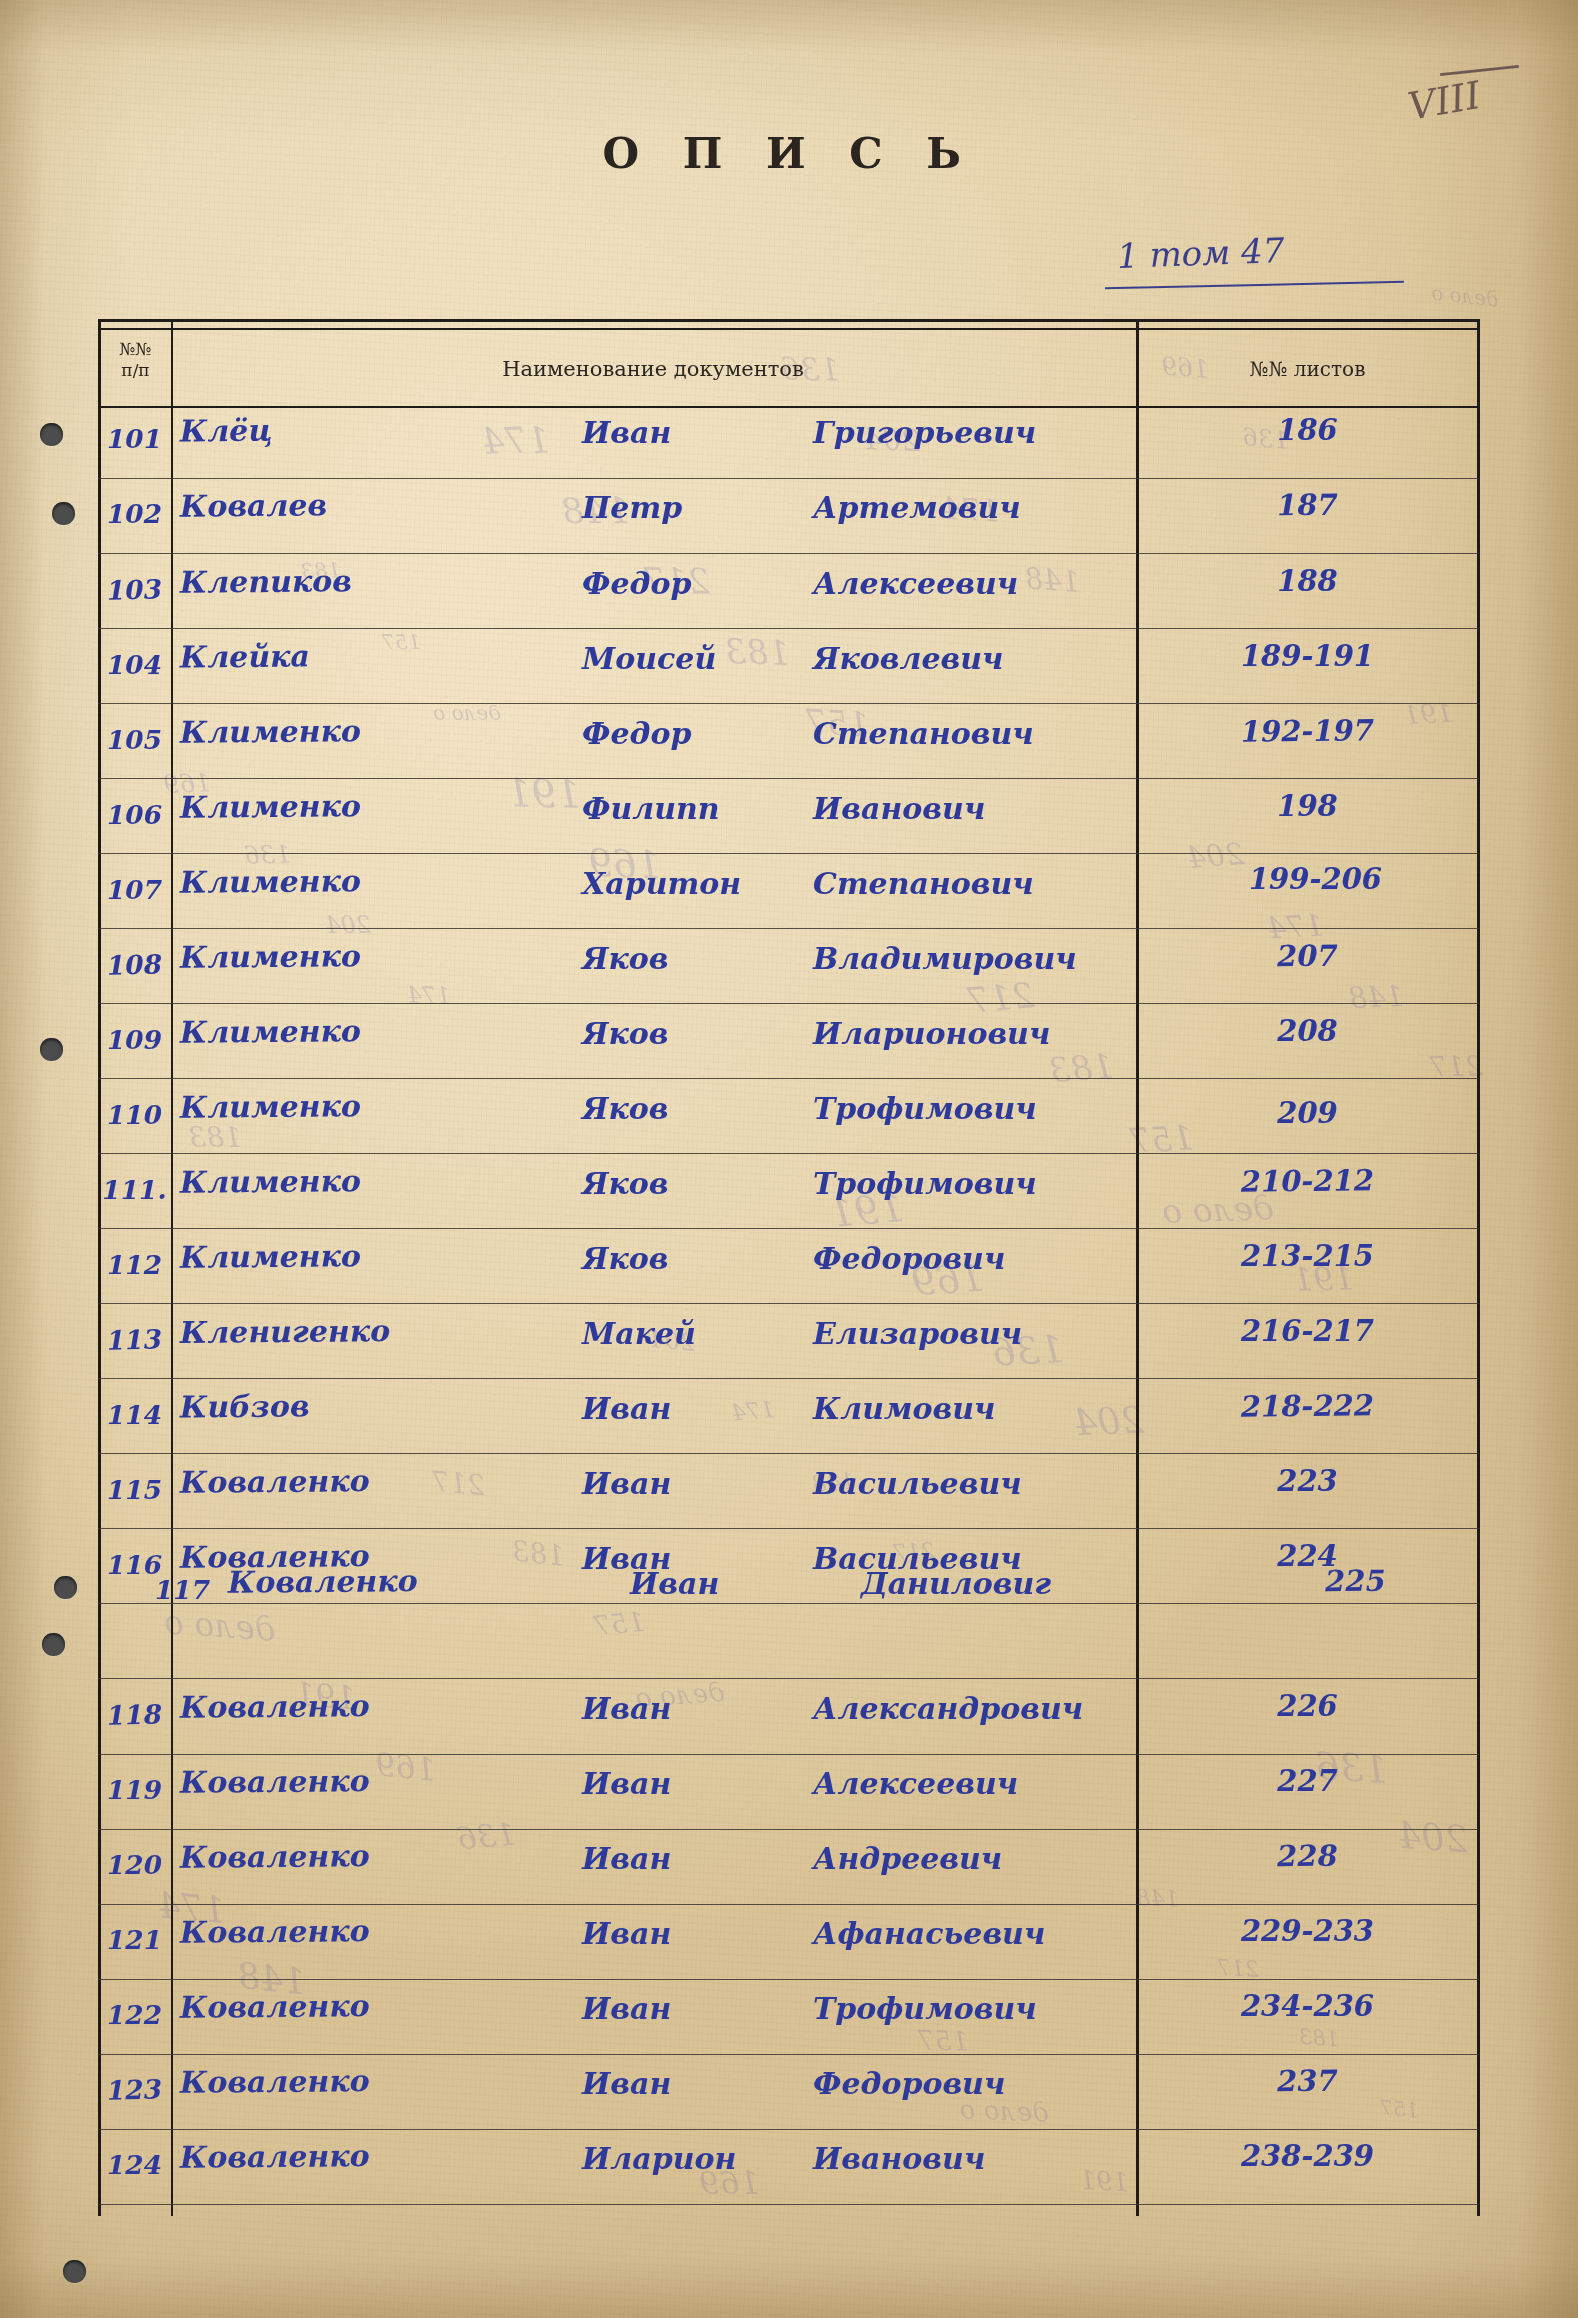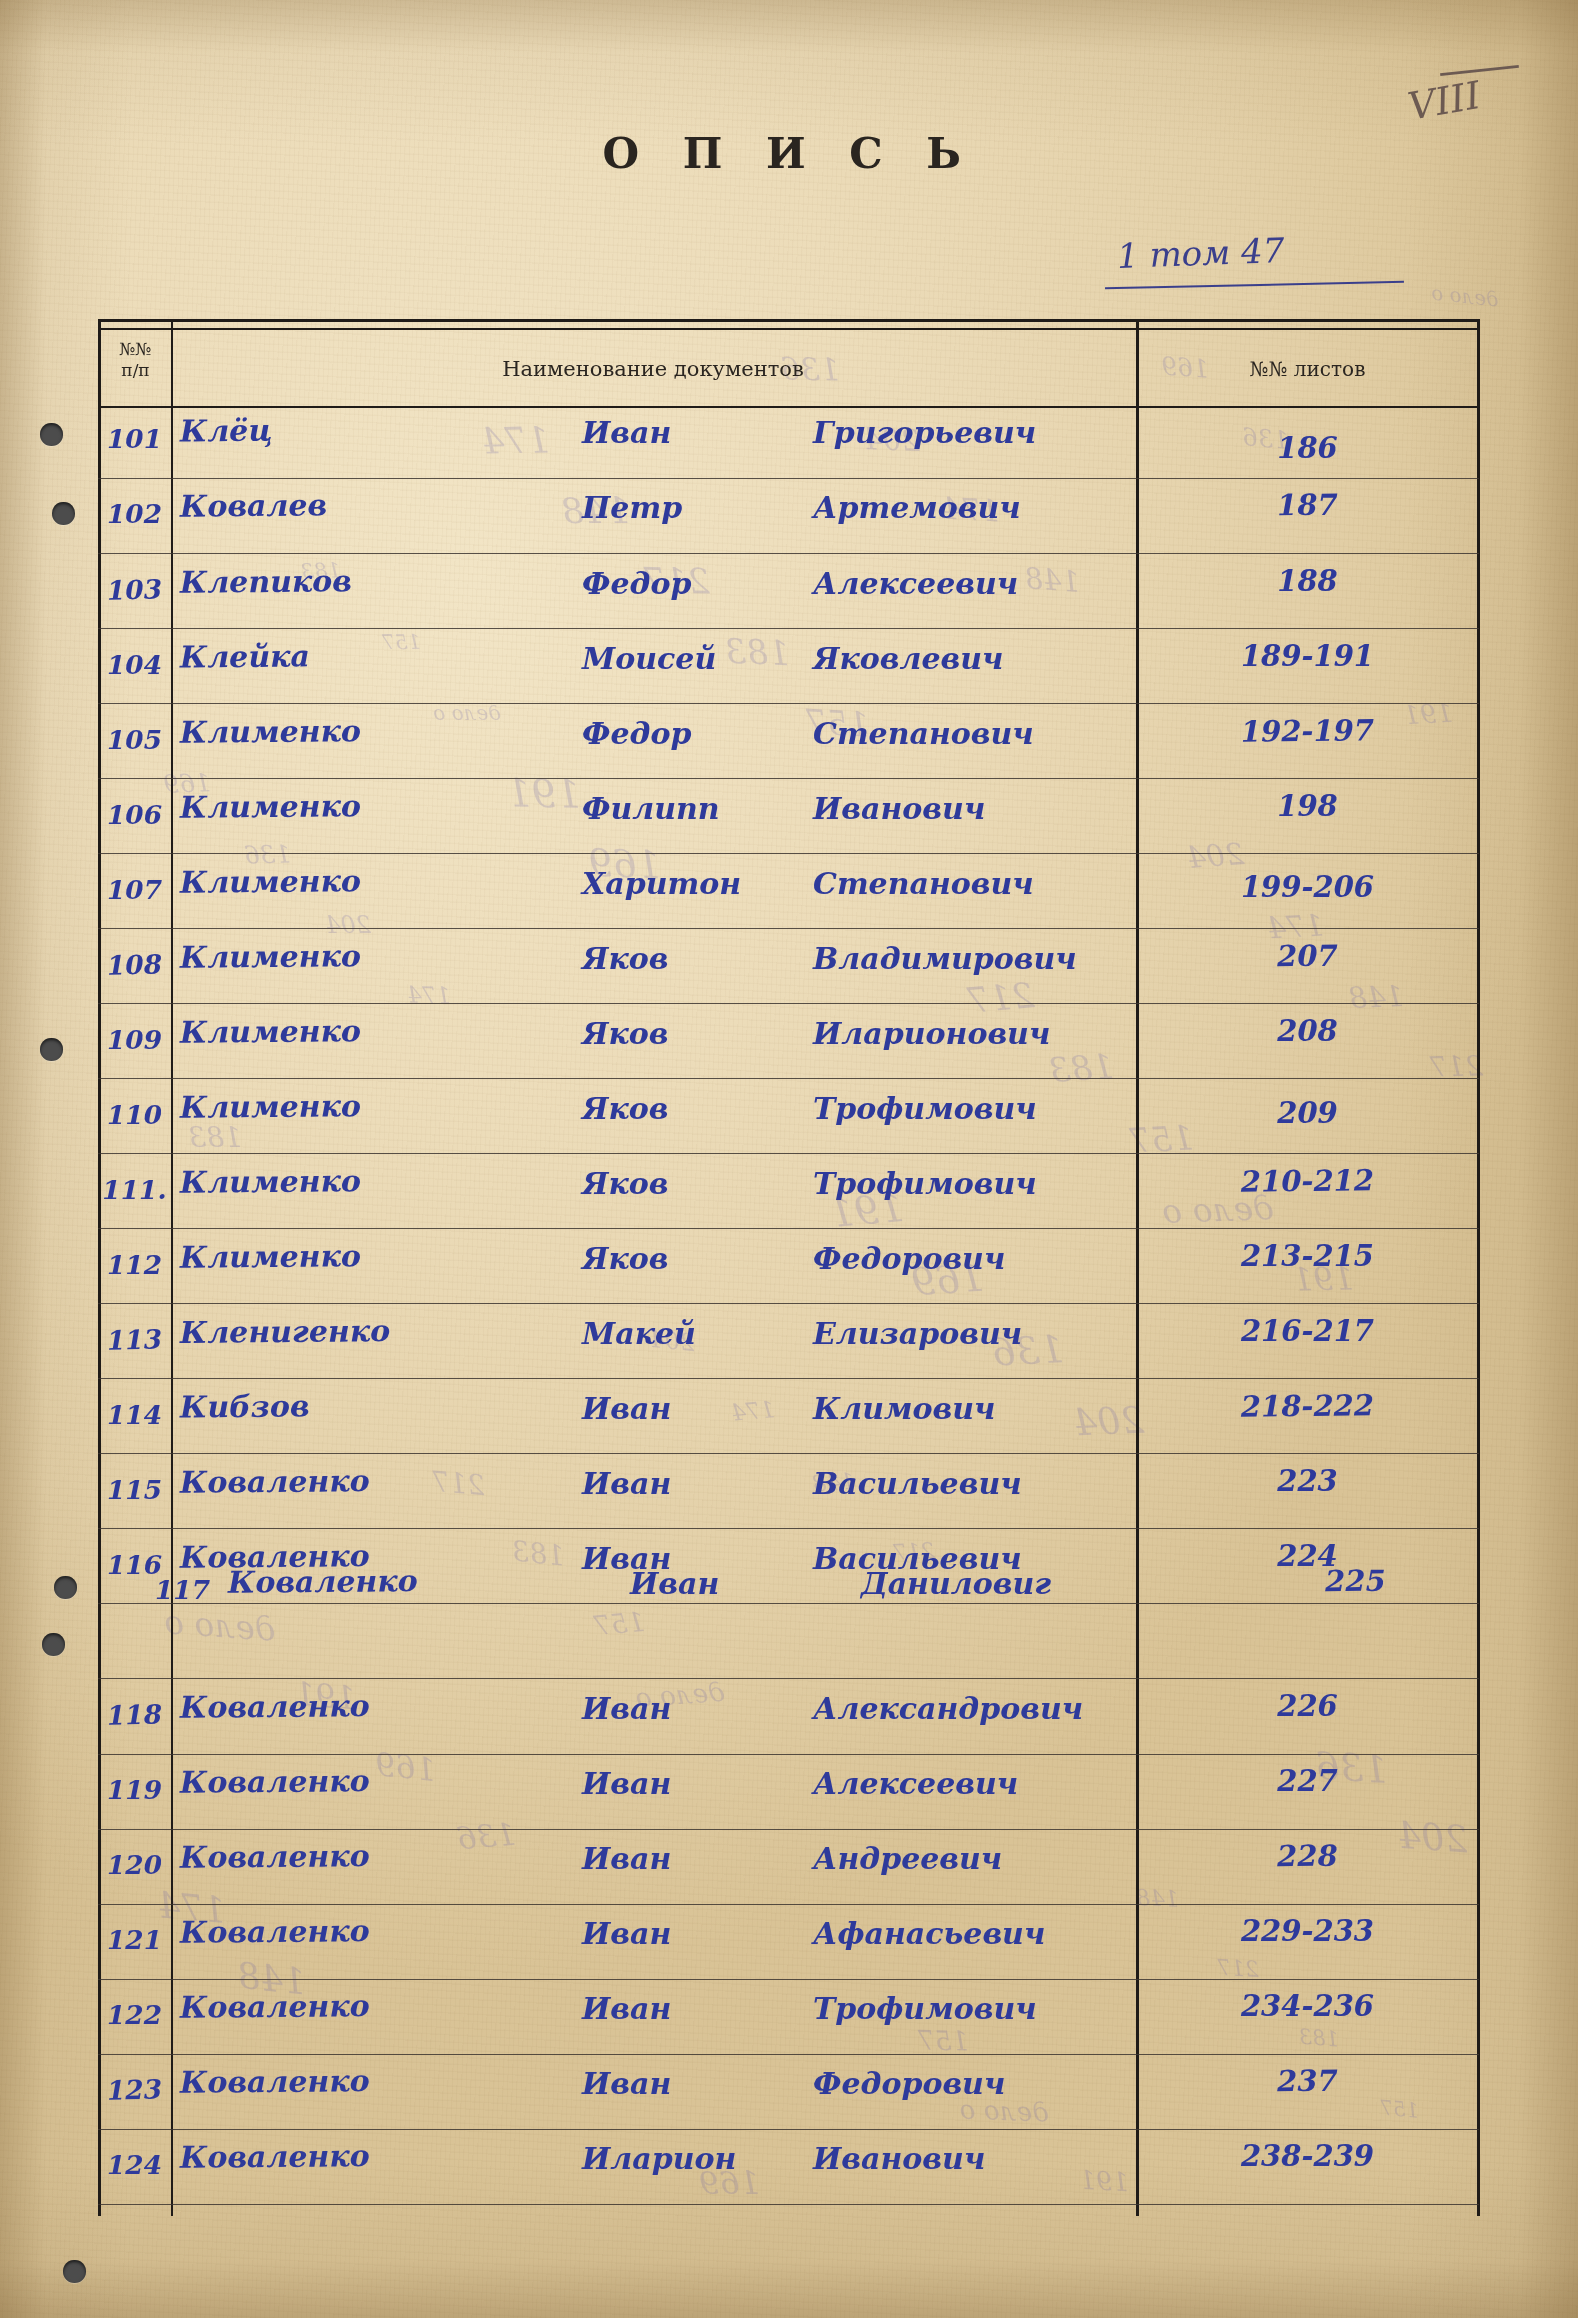--- a/index.html
+++ b/index.html
@@ -294,21 +294,21 @@
     </div>
     <div class="th th-name">Наименование документов</div>
     <div class="th th-sheets">№№ листов</div>
 
     <div id="rows">
         <div class="row" style="top:408px;">
           <div class="cell c-num" style="top:14.5px;">101</div>
           <div class="cell c-last" style="top:5.3px;">Клёц</div>
           <div class="cell c-first" style="top:6.6px;">Иван</div>
           <div class="cell c-patr" style="top:6.6px;">Григорьевич</div>
-          <div class="cell c-sheets" style="top:5.3px;margin-top:18px;">186</div>
+          <div class="cell c-sheets" style="top:5.3px;">186</div>
         </div>
         <div class="rule" style="top:478px;"></div>
         <div class="row" style="top:483px;">
           <div class="cell c-num" style="top:14.5px;">102</div>
           <div class="cell c-last" style="top:5.3px;">Ковалев</div>
           <div class="cell c-first" style="top:6.6px;">Петр</div>
           <div class="cell c-patr" style="top:6.6px;">Артемович</div>
           <div class="cell c-sheets" style="top:5.3px;">187</div>
         </div>
         <div class="rule" style="top:553px;"></div>
@@ -342,21 +342,21 @@
           <div class="cell c-first" style="top:6.6px;">Филипп</div>
           <div class="cell c-patr" style="top:6.6px;">Иванович</div>
           <div class="cell c-sheets" style="top:5.3px;">198</div>
         </div>
         <div class="rule" style="top:853px;"></div>
         <div class="row" style="top:859px;">
           <div class="cell c-num" style="top:14.5px;">107</div>
           <div class="cell c-last" style="top:5.3px;">Клименко</div>
           <div class="cell c-first" style="top:6.6px;">Харитон</div>
           <div class="cell c-patr" style="top:6.6px;">Степанович</div>
-          <div class="cell c-sheets" style="top:11px;">199-206</div>
+          <div class="cell c-sheets" style="top:3px;padding-left:8px;">199-206</div>
         </div>
         <div class="rule" style="top:928px;"></div>
         <div class="row" style="top:934px;">
           <div class="cell c-num" style="top:14.5px;">108</div>
           <div class="cell c-last" style="top:5.3px;">Клименко</div>
           <div class="cell c-first" style="top:6.6px;">Яков</div>
           <div class="cell c-patr" style="top:6.6px;">Владимирович</div>
           <div class="cell c-sheets" style="top:5.3px;">207</div>
         </div>
         <div class="rule" style="top:1003px;"></div>

